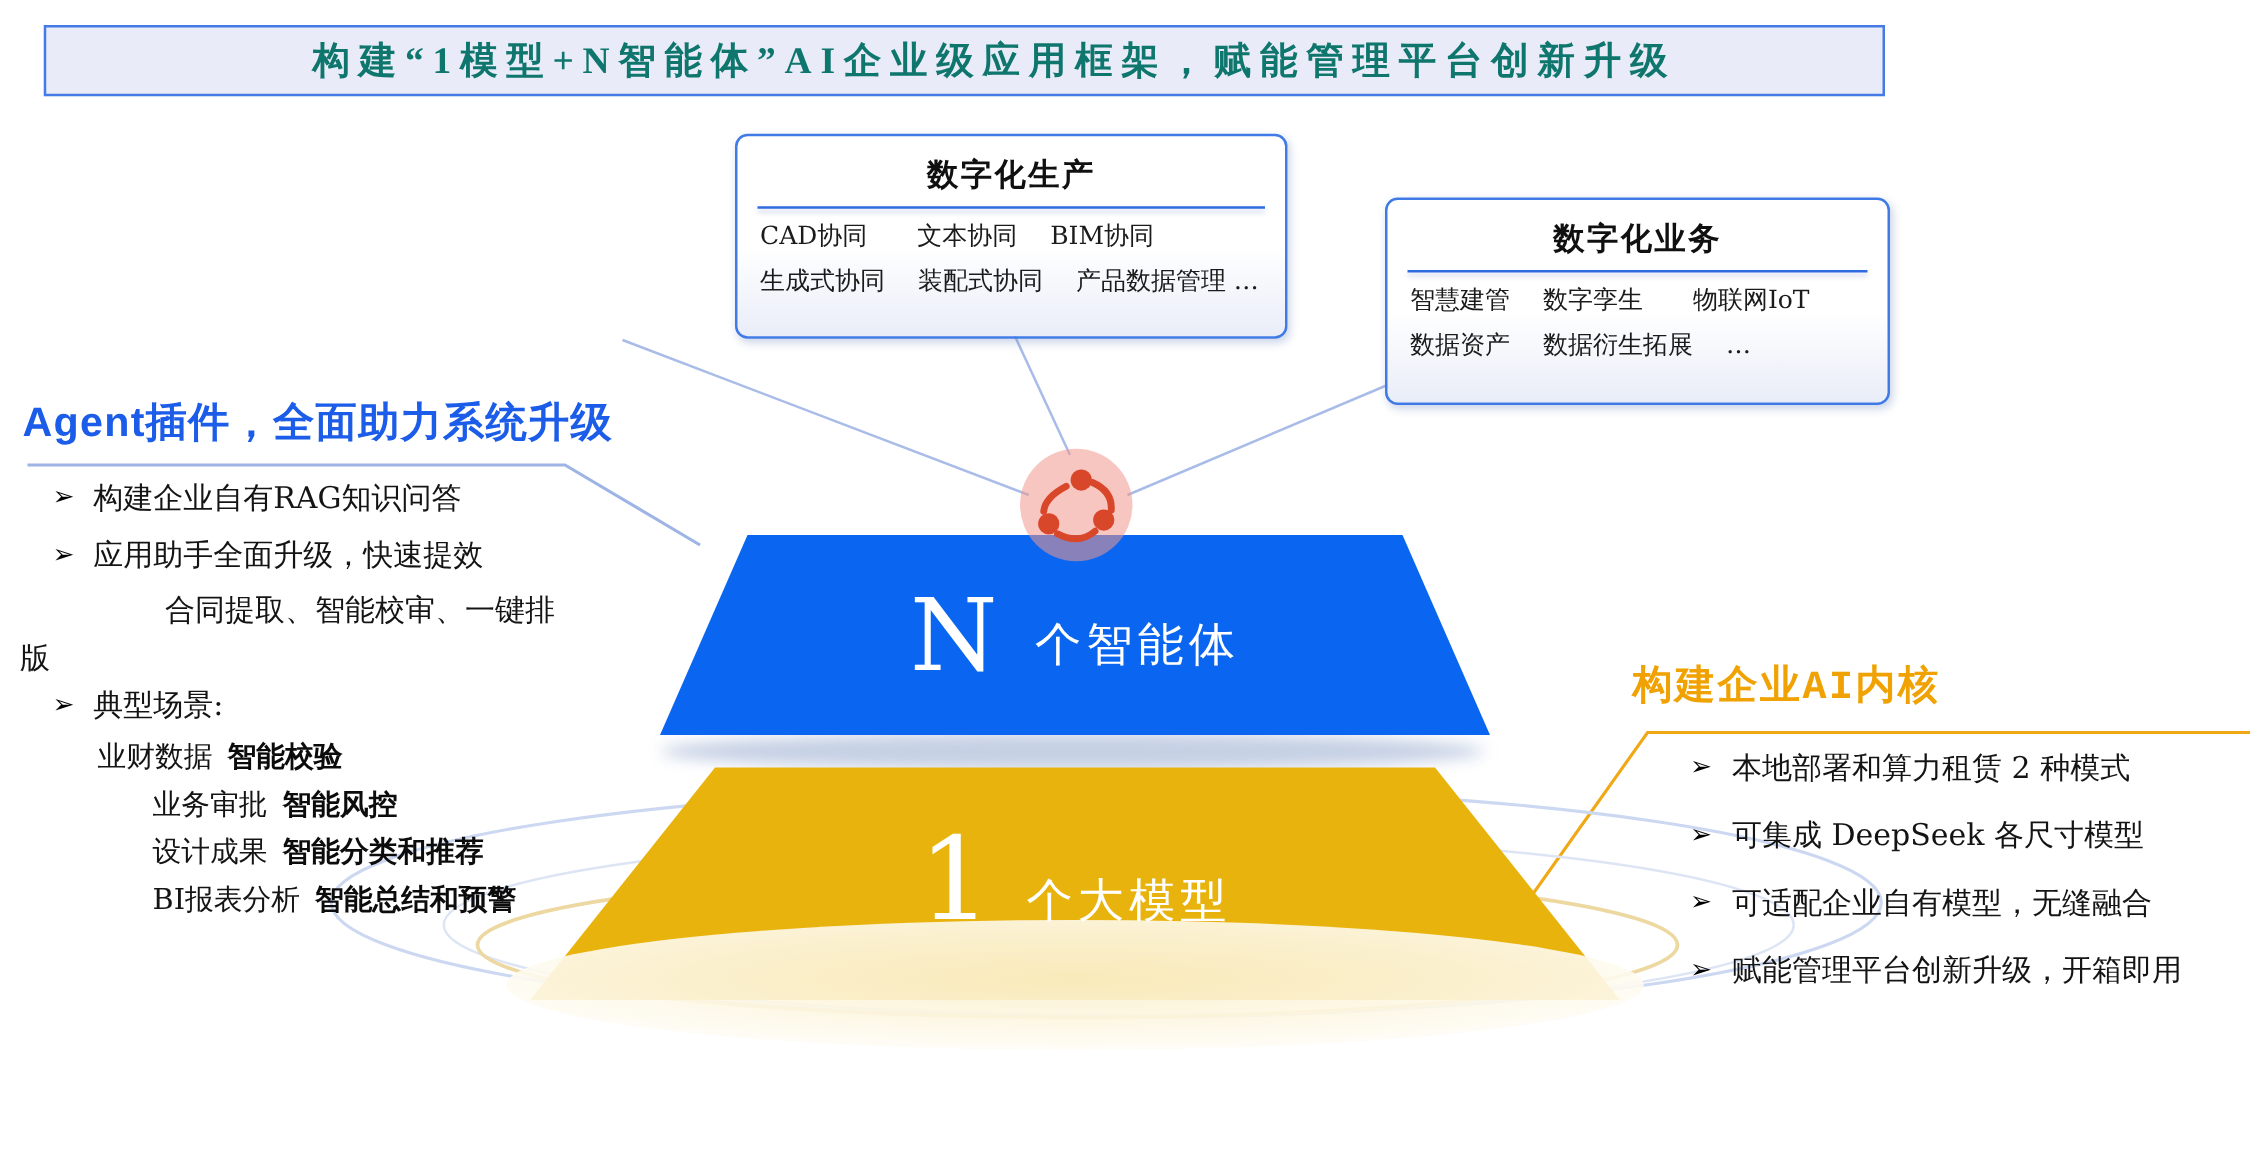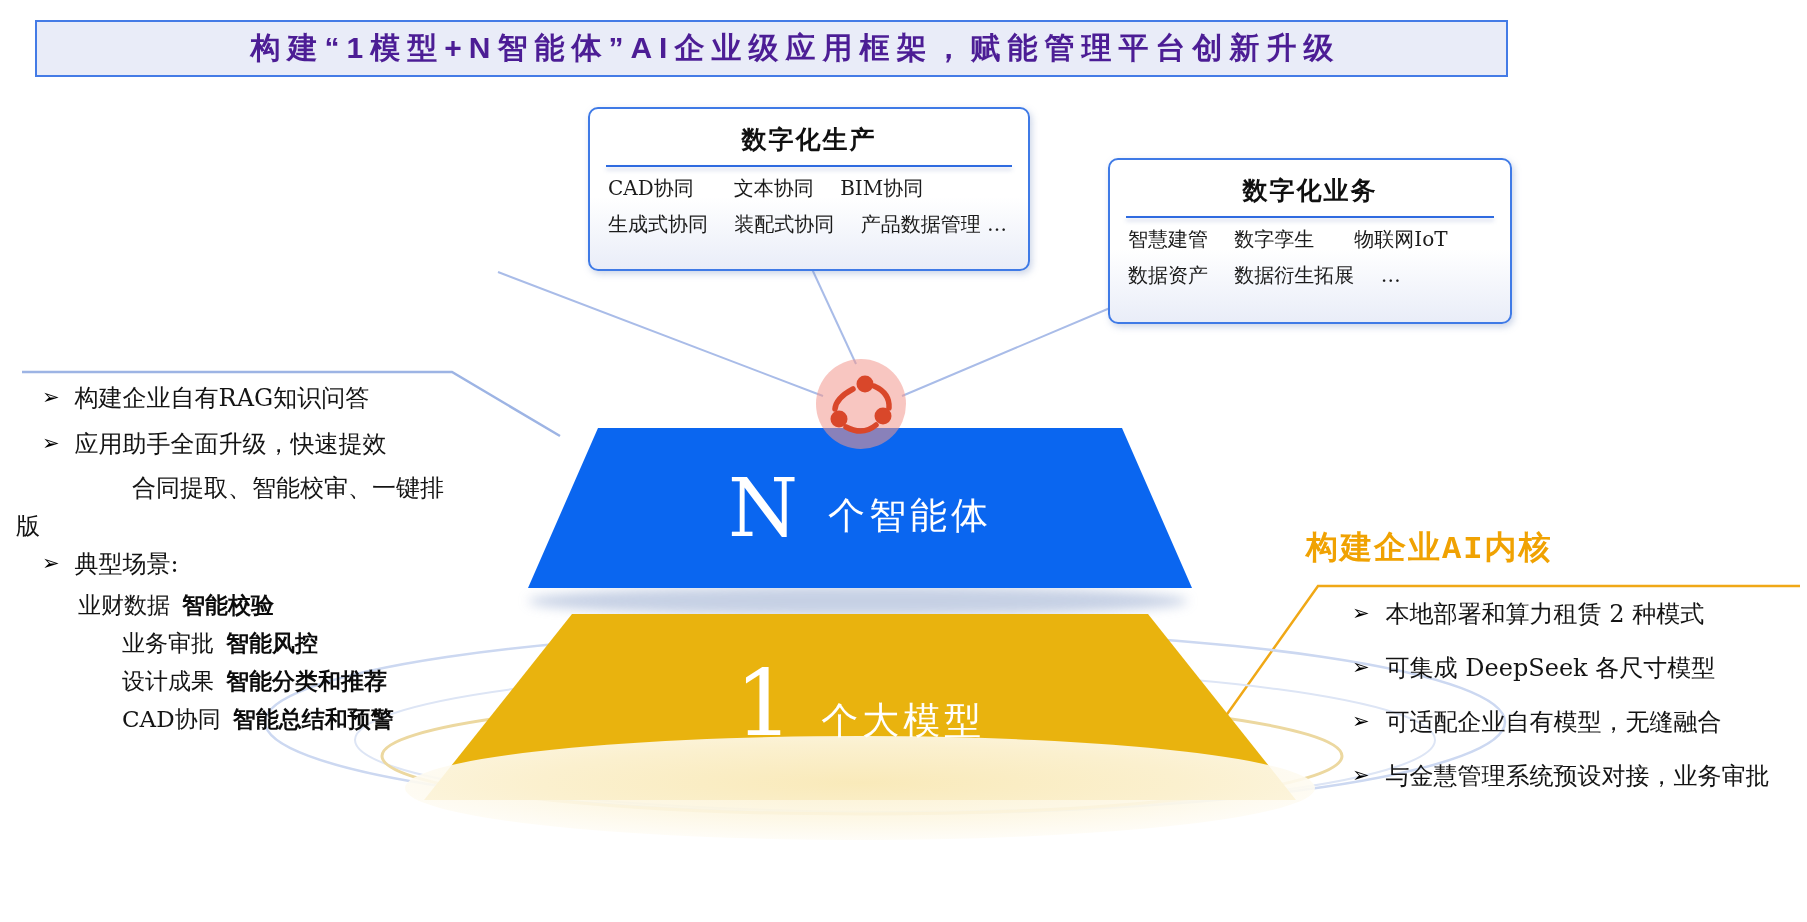--- a/index.html
+++ b/index.html
@@ -4,22 +4,22 @@
 <style>
   html,body{margin:0;padding:0;background:#fff;}
   .stage{position:relative;width:1807px;height:922px;background:#ffffff;overflow:hidden;
          font-family:"DejaVu Serif","Liberation Serif",serif;color:#1a1a1a;}
   svg.bg{position:absolute;left:0;top:0;}
 
   
   .banner{position:absolute;left:35px;top:20px;width:1469px;height:53px;
           background:#e9ecf8;border:2px solid #447be6;
           display:flex;align-items:center;justify-content:center;}
-  .banner span{color:#4c1d95;font-size:30px;font-weight:bold;letter-spacing:7px;
-               font-family:Liberation Sans, sans-serif;margin-left:48px;}
+  .banner span{color:#0f766e;font-size:30px;font-weight:bold;letter-spacing:7px;
+               font-family:Liberation Serif, serif;margin-left:48px;}
 
   
   .box{position:absolute;border:2px solid #3f7ae6;border-radius:10px;
        background:linear-gradient(180deg,#ffffff 0%,#ffffff 55%,#e9edf8 100%);
        box-shadow:2px 3px 7px rgba(110,135,190,.35);}
   .box-title{text-align:center;font-size:25px;font-weight:bold;color:#101010;
              padding-top:14px;letter-spacing:2px;}
   .box-divider{height:2px;background:#2f6be0;margin:9px 16px 2px 16px;
                box-shadow:0 3px 4px rgba(140,155,205,.45);}
   .box-line{padding:0 18px;font-size:20px;line-height:33px;color:#1b1b1b;white-space:pre;}
@@ -112,20 +112,21 @@
     <div class="box-line">智慧建管　 数字孪生　　物联网IoT</div>
     <div class="box-line">数据资产　 数据衍生拓展　 …</div>
   </div>
   <div class="box box2">
     <div class="box-title">数字化生产</div>
     <div class="box-divider"></div>
     <div class="box-line">CAD协同　　文本协同　 BIM协同</div>
     <div class="box-line">生成式协同　 装配式协同　 产品数据管理 …</div>
   </div>
 
+  <div class="agent-heading">Agent插件，全面助力系统升级</div>
 
   <div class="lrow" style="left:42px;top:382px;">
     <span class="marker">➢</span>
     <span>构建企业自有RAG知识问答</span>
   </div>
   <div class="lrow" style="left:42px;top:428px;">
     <span class="marker">➢</span>
     <span>应用助手全面升级，快速提效</span>
   </div>
   <div class="lrow" style="left:132px;top:472px;">
@@ -145,21 +146,21 @@
   </div>
   <div class="srow" style="left:122px;top:628px;">
     <span>业务审批</span>
     <span class="boldpart">智能风控</span>
   </div>
   <div class="srow" style="left:122px;top:666px;">
     <span>设计成果</span>
     <span class="boldpart">智能分类和推荐</span>
   </div>
   <div class="srow" style="left:122px;top:704px;">
-    <span>CAD协同</span>
+    <span>BI报表分析</span>
     <span class="boldpart">智能总结和预警</span>
   </div>
 
   <div class="layer-text blue-text">
     <span class="big">N</span>
     <span class="lbl">个智能体</span>
   </div>
   <div class="layer-text gold-text">
     <span class="big">1</span>
     <span class="lbl">个大模型</span>
@@ -174,16 +175,16 @@
   <div class="rrow" style="left:1352px;top:652px;">
     <span class="marker">➢</span>
     <span>可集成 DeepSeek 各尺寸模型</span>
   </div>
   <div class="rrow" style="left:1352px;top:706px;">
     <span class="marker">➢</span>
     <span>可适配企业自有模型，无缝融合</span>
   </div>
   <div class="rrow" style="left:1352px;top:760px;">
     <span class="marker">➢</span>
-    <span>与金慧管理系统预设对接，业务审批</span>
+    <span>赋能管理平台创新升级，开箱即用</span>
   </div>
 
 </div>
 
 </body></html>

